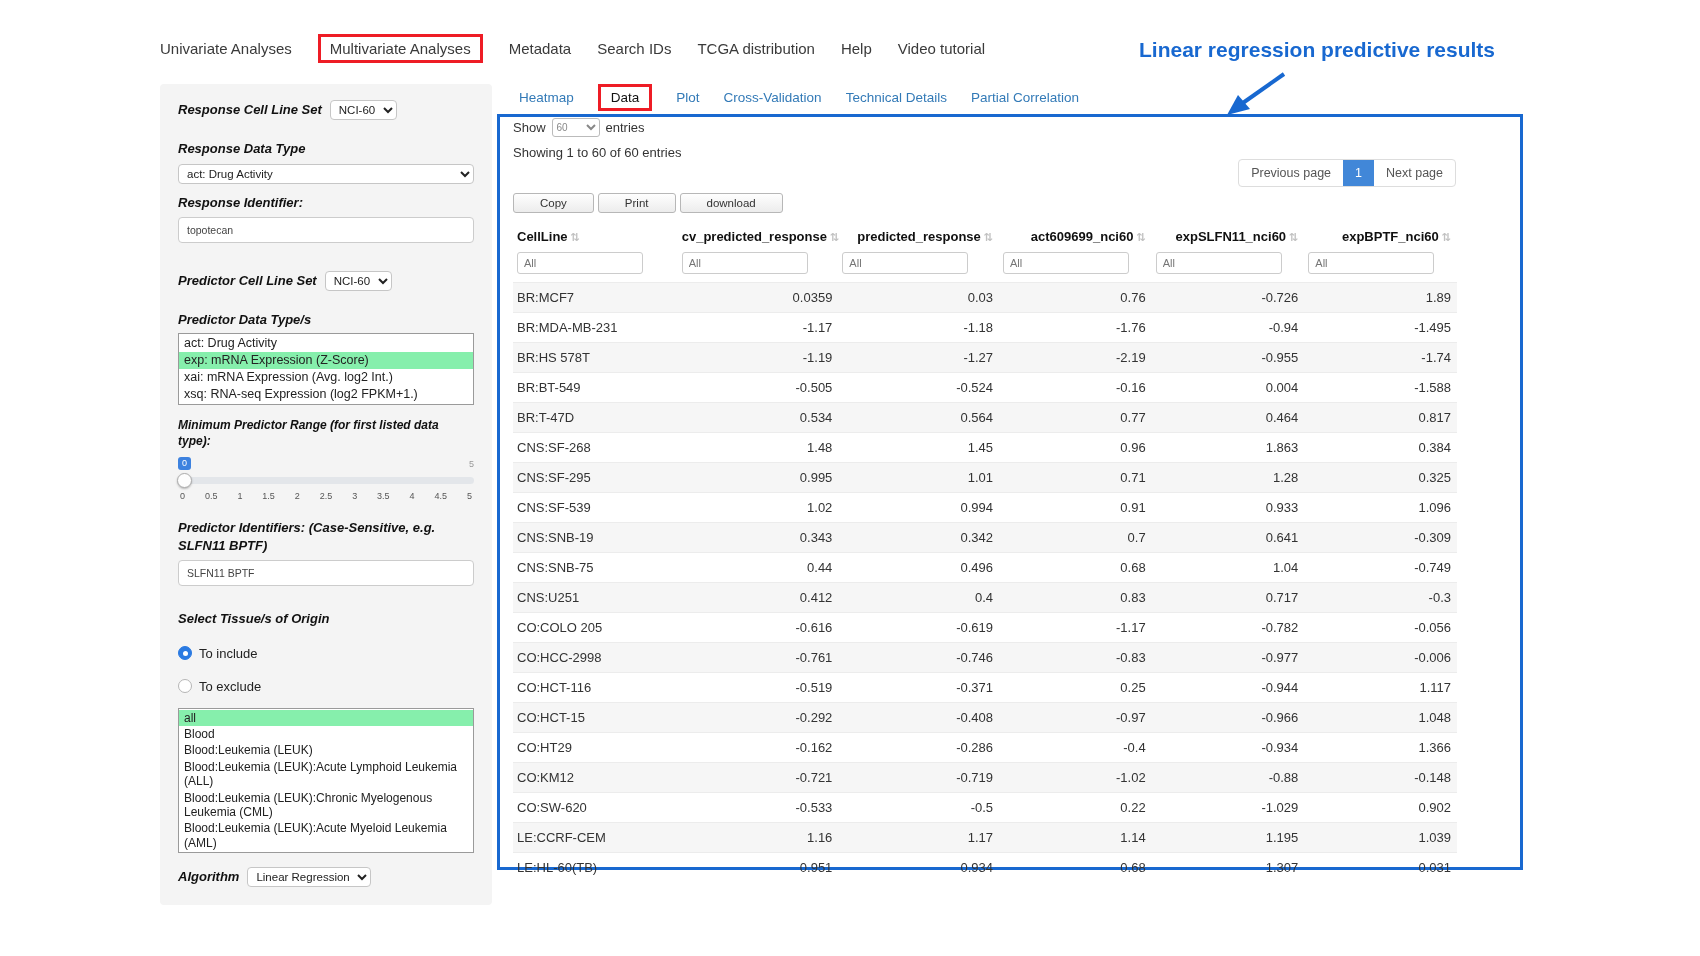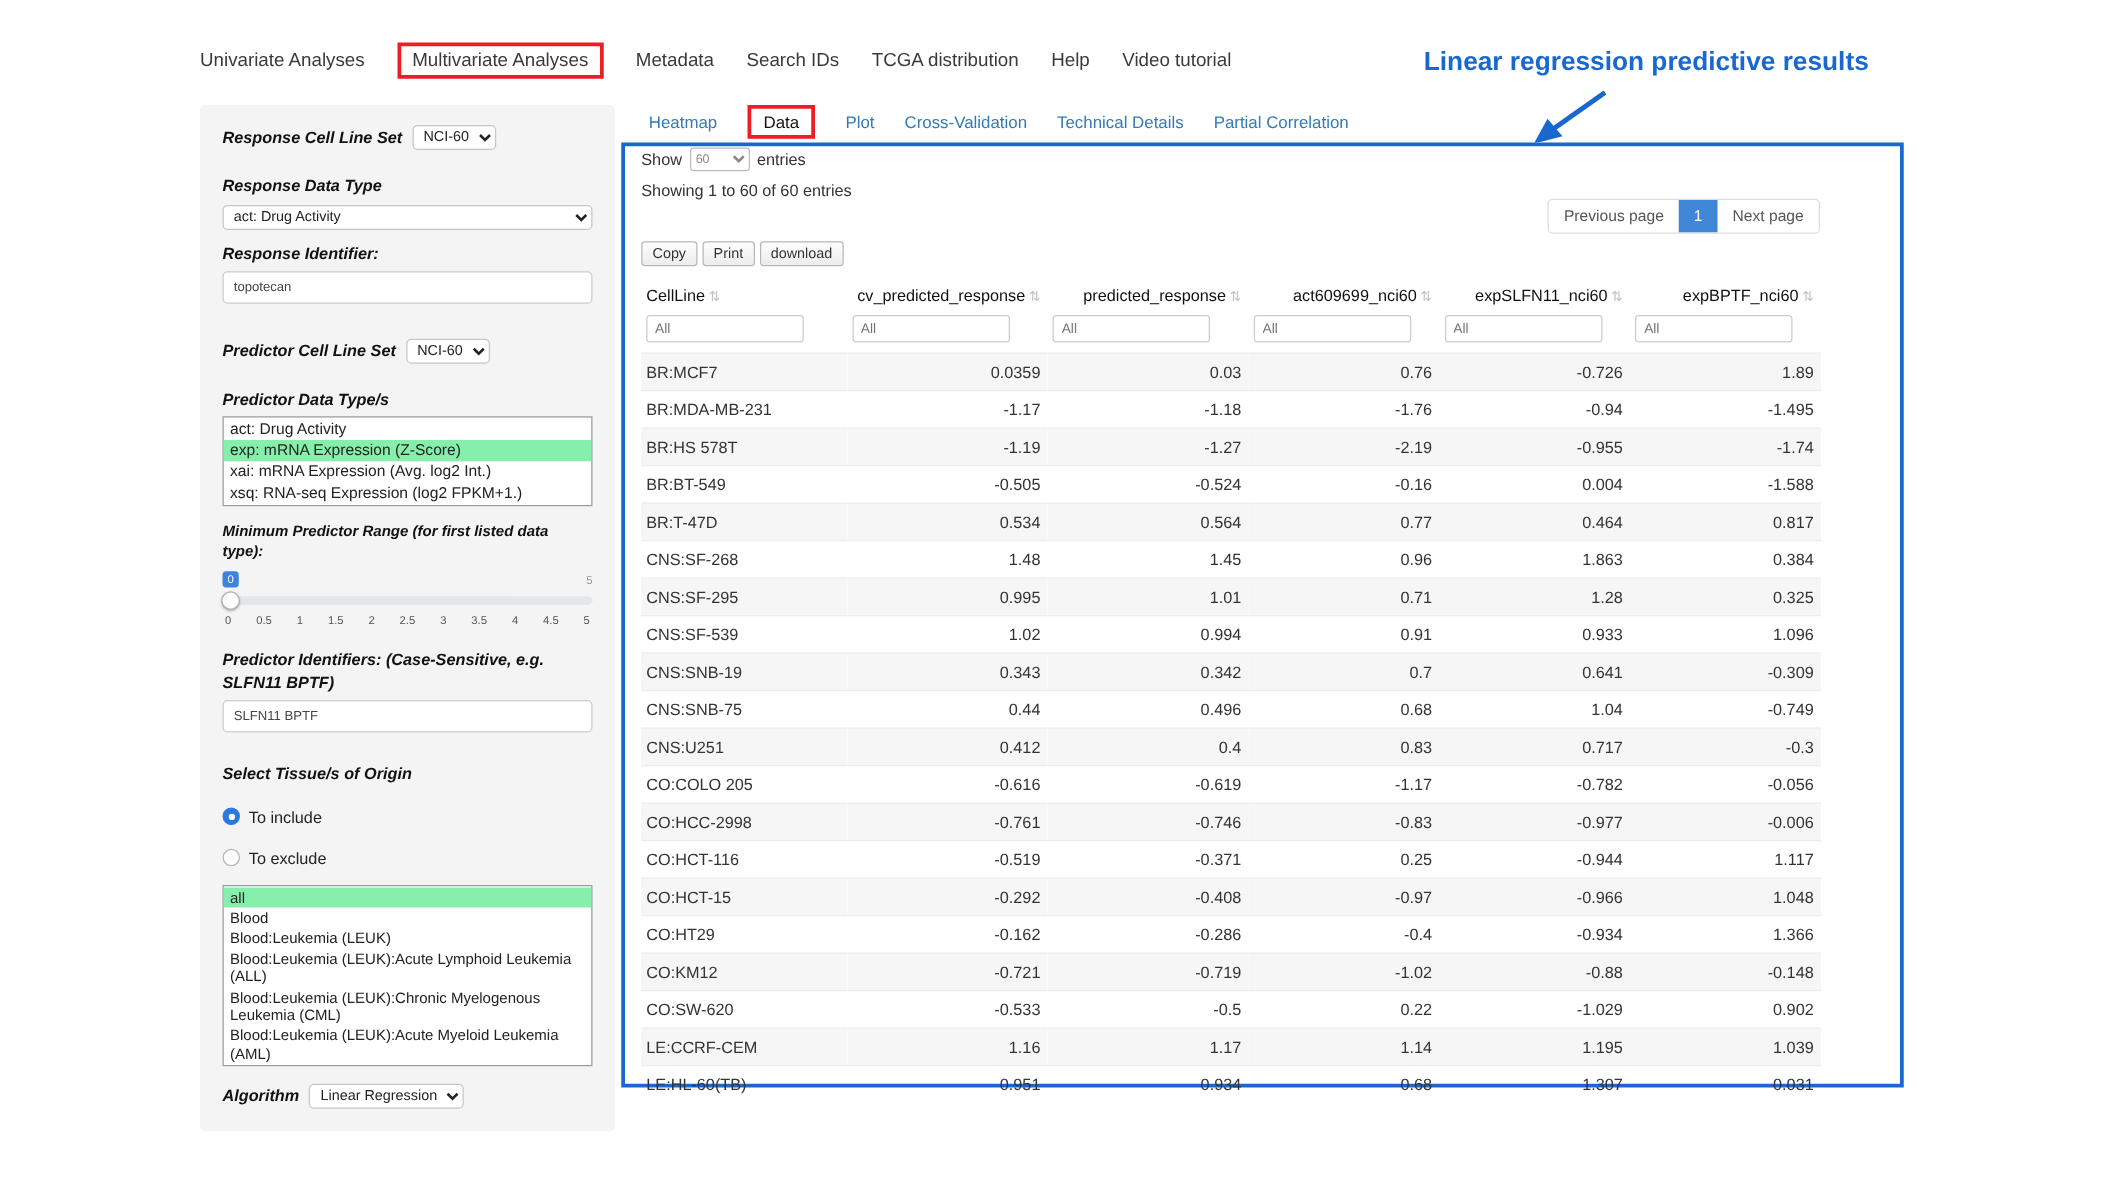--- a/index.html
+++ b/index.html
@@ -61,28 +61,28 @@
 
   
   .content-box{position:absolute;left:497px;top:114px;width:1026px;height:756px;border:3px solid var(--annotation-blue,#1868d0);background:#fff;}
   .show-entries{position:absolute;left:13px;top:1px;display:flex;align-items:center;gap:6px;font-size:13px;color:#333;}
   .entries-select{font-size:10px;width:48px;height:19px;border:1px solid #bbb;border-radius:3px;color:#888;background:#fff;font-family:inherit;}
   .showing-text{position:absolute;left:13px;top:28px;font-size:13px;color:#333;}
   .pagination{position:absolute;right:64px;top:42px;display:flex;align-items:stretch;border:1px solid #ddd;border-radius:4px;overflow:hidden;font-size:12.5px;color:#555;background:#fff;}
   .page-btn{padding:6px 12px;display:flex;align-items:center;cursor:pointer;}
   .page-btn.current{background:var(--active-page-blue,#4187d8);color:#fff;}
   .export-buttons{position:absolute;left:13px;top:76px;display:flex;gap:4px;}
-  .export-btn{font-size:11.5px;padding:3px 8px;border:1px solid #b7b7b7;border-radius:3px;background:linear-gradient(#fefefe,#ececec);color:#333;font-family:inherit;cursor:pointer;}
+  .export-btn{font-size:11.5px;padding:3px 26px;border:1px solid #b7b7b7;border-radius:3px;background:linear-gradient(#fefefe,#ececec);color:#333;font-family:inherit;cursor:pointer;}
 
   
   table.data-table{position:absolute;left:13px;top:104px;width:944px;border-collapse:collapse;font-size:13px;color:#333;table-layout:fixed;}
   .data-table th:nth-child(1){width:164px;}
   .data-table th:nth-child(2),.data-table th:nth-child(3){width:160px;}
   .data-table th:nth-child(4),.data-table th:nth-child(5),.data-table th:nth-child(6){width:152px;}
-  .data-table th{font-weight:400;text-align:left;padding:8px 6px 6px 4px;font-size:13px;color:#101010;white-space:nowrap;cursor:pointer;}
+  .data-table th{font-weight:700;text-align:left;padding:8px 6px 6px 4px;font-size:13px;color:#101010;white-space:nowrap;cursor:pointer;}
   .data-table th.num{text-align:right;}
   .sort-icon{color:#c2c2c2;font-size:11px;margin-left:3px;}
   .filter-row td{padding:2px 4px 8px 4px;}
   .filter-row input{width:126px;height:22px;border:1px solid #ccc;border-radius:3px;font-size:11px;padding:2px 6px;color:#555;background:#fff;font-family:inherit;}
   .data-table tbody td{padding:7px 6px 7px 4px;border-top:1px solid #ececec;white-space:nowrap;overflow:hidden;}
   .data-table tbody td.num{text-align:right;}
   .data-table tbody tr:nth-child(odd){background:#f6f6f6;}
 </style>
 </head>
 <body>

